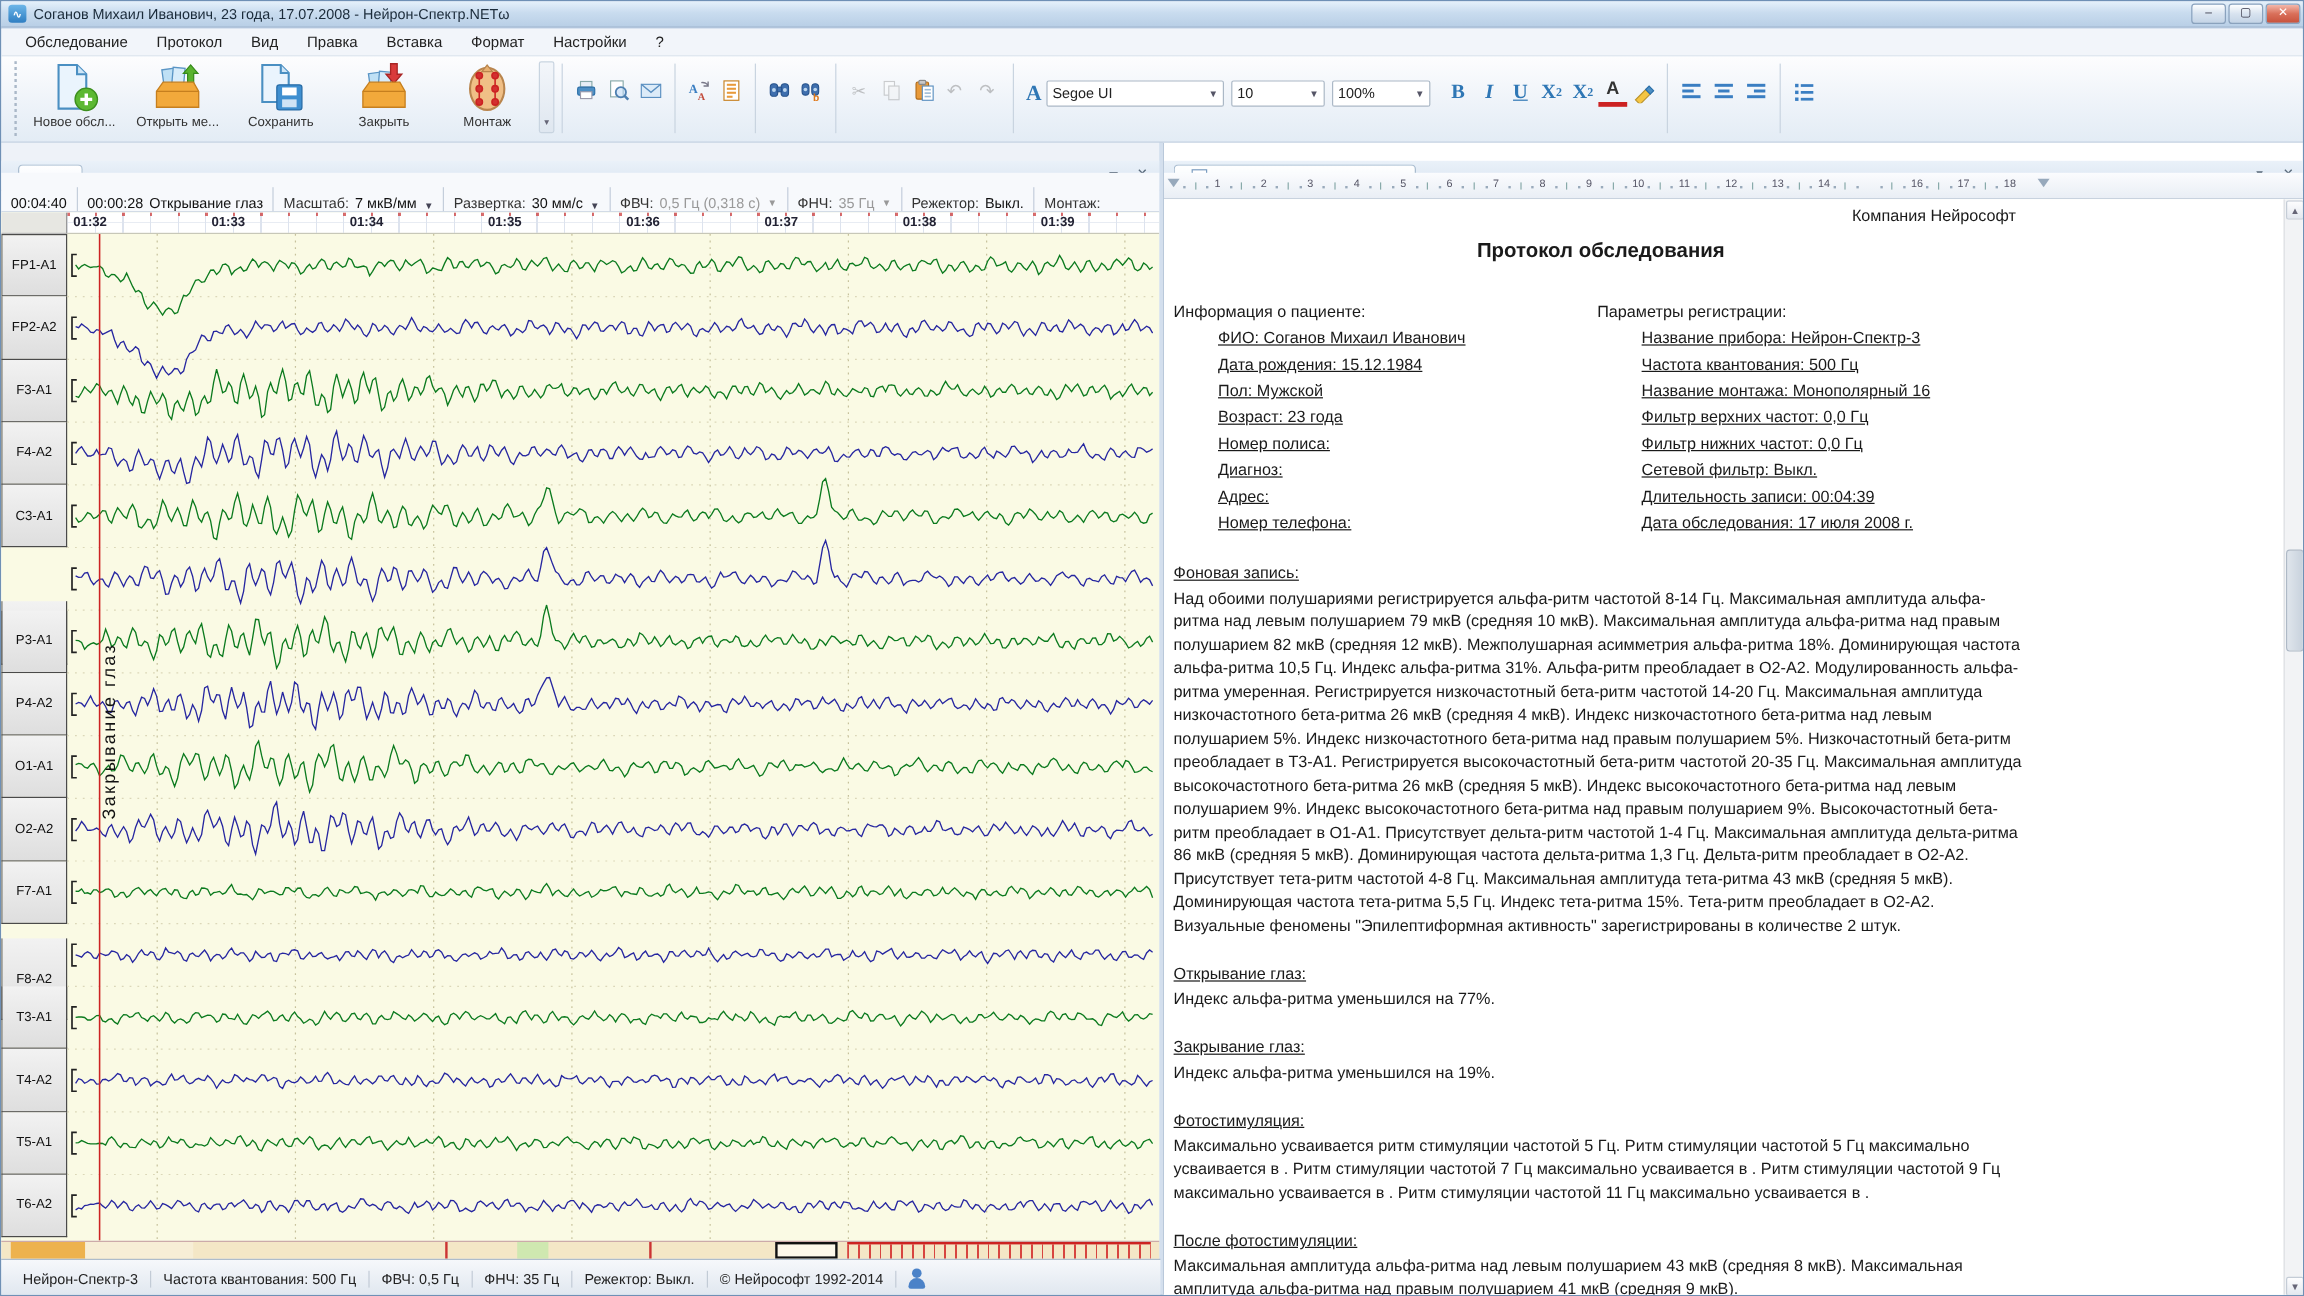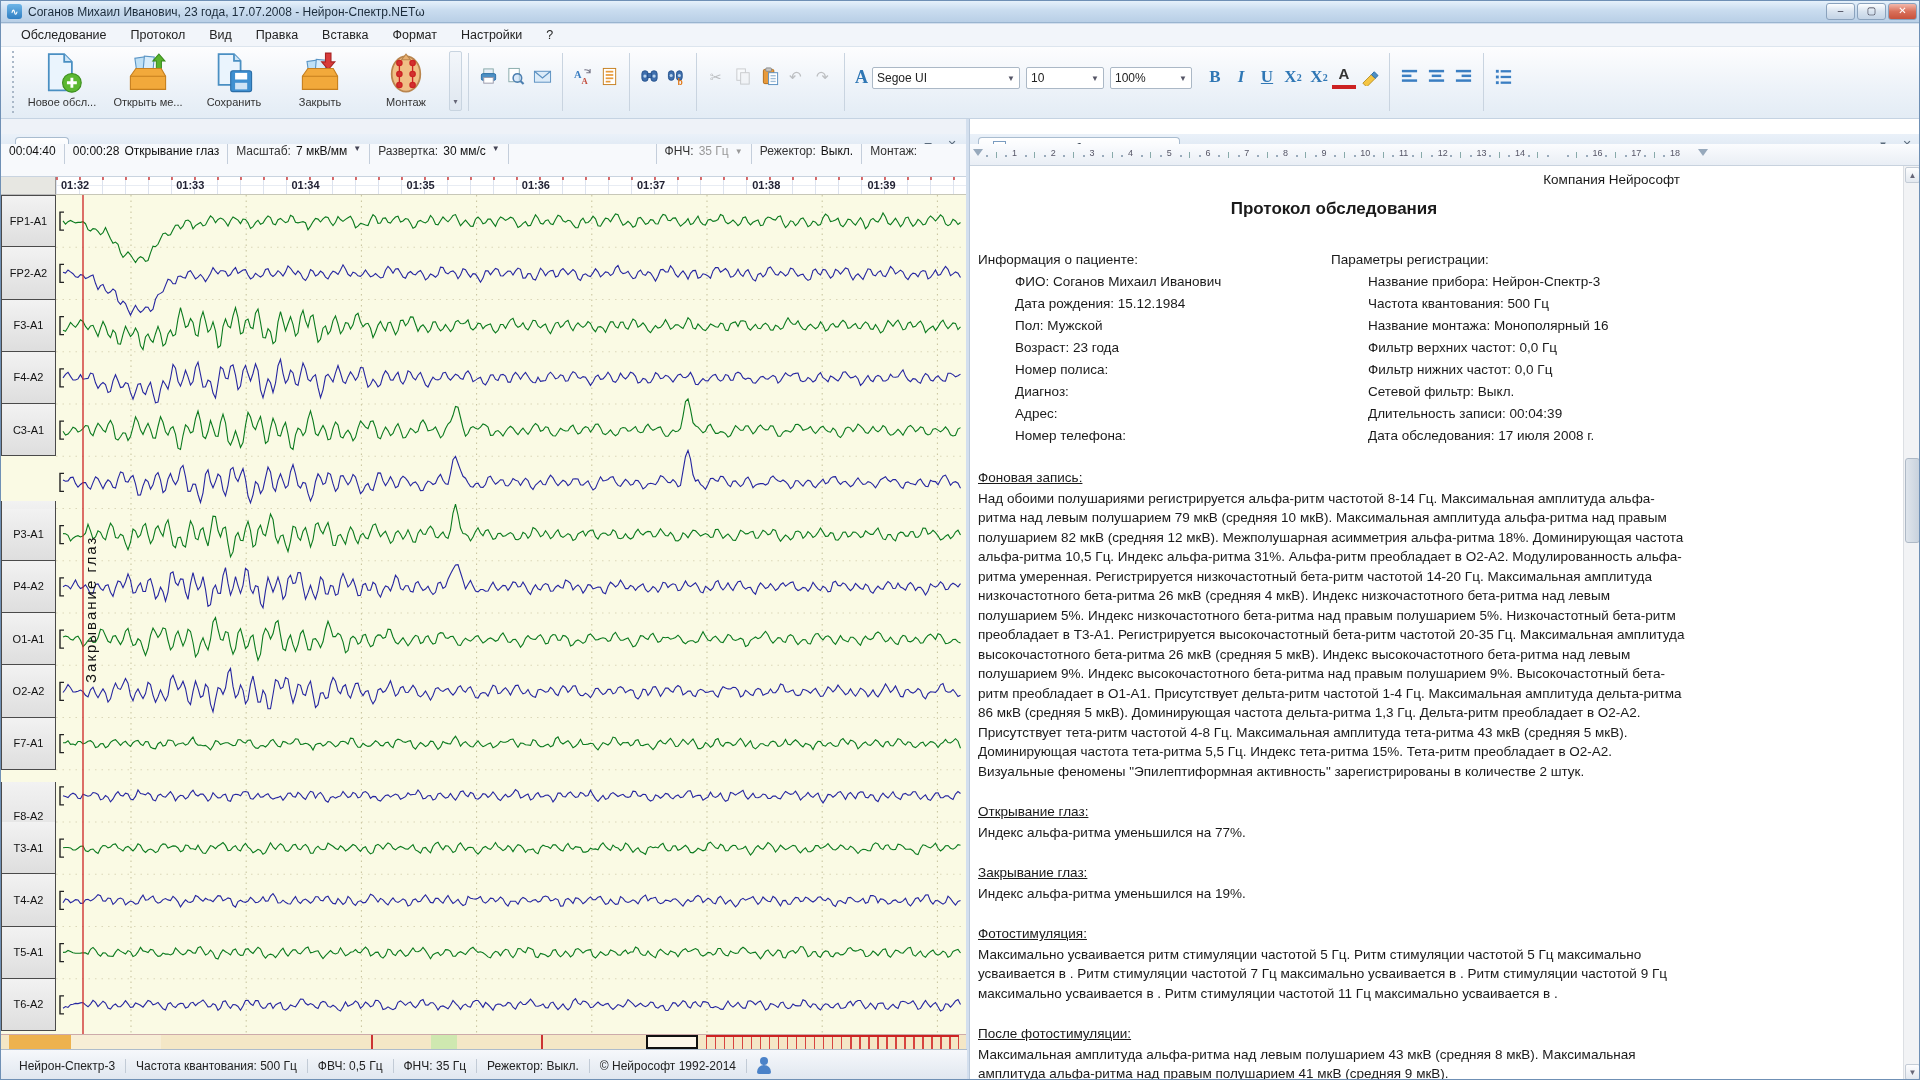--- a/index.html
+++ b/index.html
@@ -64,21 +64,21 @@
     border:1px solid #a9bccf;border-bottom:none;border-radius:4px 4px 0 0;display:flex;align-items:center;
     padding:0 14px;font-size:12px;color:#1c2c3c;}
   .ph-icons{position:absolute;right:6px;top:4px;display:flex;gap:8px;font-size:11px;color:#5a6b7c;}
   .ph-icons span{width:16px;text-align:center;}
   .doc-tab-icon{width:13px;height:15px;margin-right:6px;background:#fff;border:1px solid #7a9cc0;
     display:inline-block;position:relative;}
   .doc-tab-icon::after{content:"";position:absolute;left:2px;top:3px;width:7px;height:8px;
     background:repeating-linear-gradient(#7aa0d0 0 1px,transparent 1px 3px);}
   
   .param-bar{position:absolute;left:0;top:25px;width:100%;height:33px;background:#f7f9fc;
-    border-bottom:1px solid #c9d4e0;display:flex;align-items:flex-start;font-size:12px;color:#222;
+    border-bottom:1px solid #c9d4e0;display:flex;align-items:flex-end;font-size:12px;color:#222;
     padding-left:8px;white-space:nowrap;}
   .pb-sep{width:1px;height:20px;background:#c4cedb;margin:0 8px;}
   .pb-lab{color:#333;margin-right:5px;}
   .pb-val{color:#111;}
   .pb-arrow{font-size:8px;color:#445;margin-left:6px;}
   .pb-dis .pb-val,.pb-dis .pb-arrow{color:#999;}
   
   .eeg-area{position:absolute;left:0;top:58px;width:965px;height:857px;background:#fafae4;overflow:hidden;}
   .eeg-corner{position:absolute;left:0;top:0;width:55px;height:18px;background:#e7e7e2;
     border-bottom:1px solid #bbb;border-right:1px solid #999;}
@@ -119,21 +119,21 @@
   
   .doc{position:absolute;left:0;top:47px;width:952px;height:915px;background:#fff;overflow:hidden;
     color:#1a1a1a;}
   .doc-inner{position:absolute;left:8px;top:6px;width:712px;}
   .doc-company{text-align:right;font-size:13.5px;padding-right:10px;}
   .doc-title{text-align:center;font-size:17px;font-weight:bold;margin-top:12px;}
   .doc-cols{display:flex;margin-top:30px;font-size:13.5px;line-height:22px;}
   .doc-col-left{width:353px;}
   .doc-col-right{flex:1;}
   .doc-col-h{margin-bottom:0;}
-  .doc-row{padding-left:37px;}
+  .doc-row{padding-left:37px;text-decoration:underline;}
   .doc-section{margin-top:21px;font-size:13.5px;line-height:19.5px;}
   .doc-h{text-decoration:underline;margin-bottom:1px;}
   .doc-b{white-space:pre-line;}
   .scrollbar{position:absolute;right:2px;top:0;width:17px;height:100%;background:#f2f3f5;
     border-left:1px solid #dcdfe3;}
   .sc-btn{position:absolute;left:1px;width:15px;height:16px;background:linear-gradient(#fdfdfe,#e3e8ef);
     border:1px solid #c4ccd6;border-radius:2px;font-size:8px;color:#667;text-align:center;line-height:15px;}
   .sc-thumb{position:absolute;left:1px;top:292px;width:15px;height:85px;border-radius:3px;
     background:linear-gradient(90deg,#dfe5ec,#c8d2dd);border:1px solid #aeb9c6;}
 </style>

